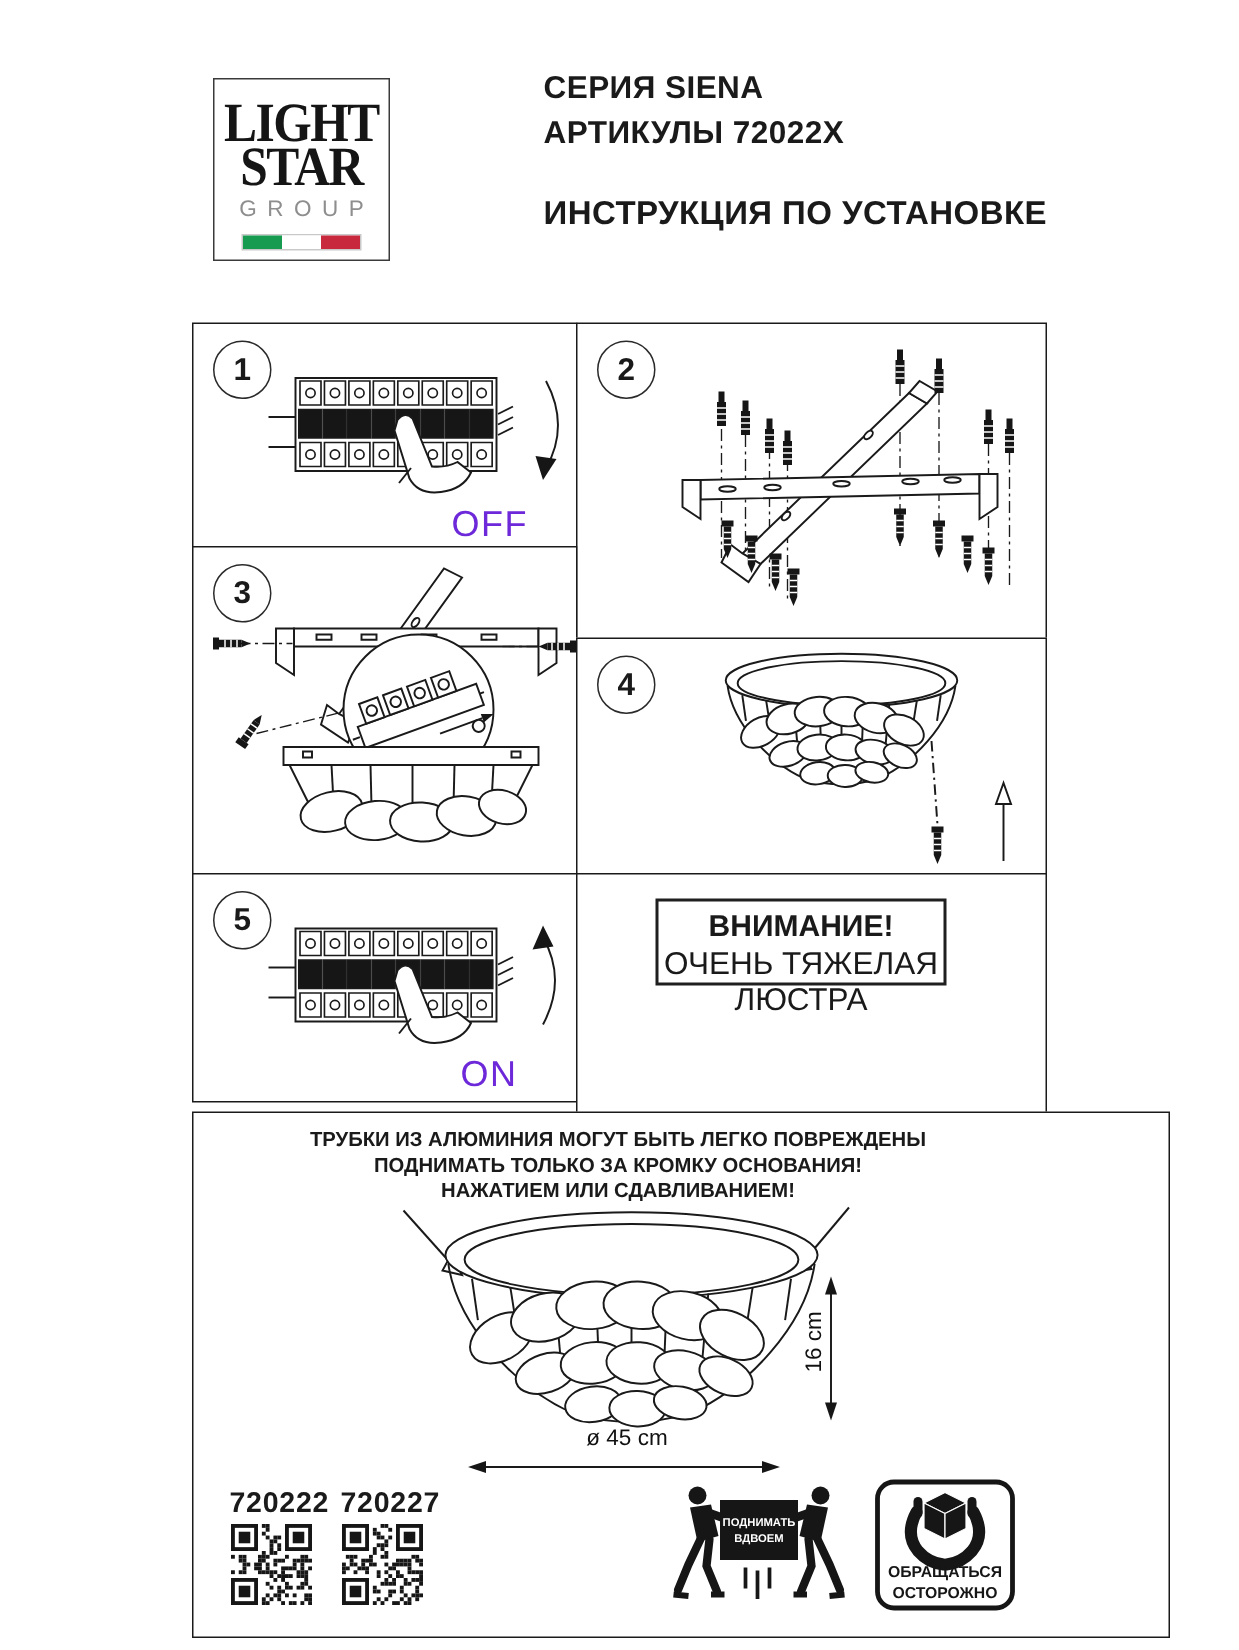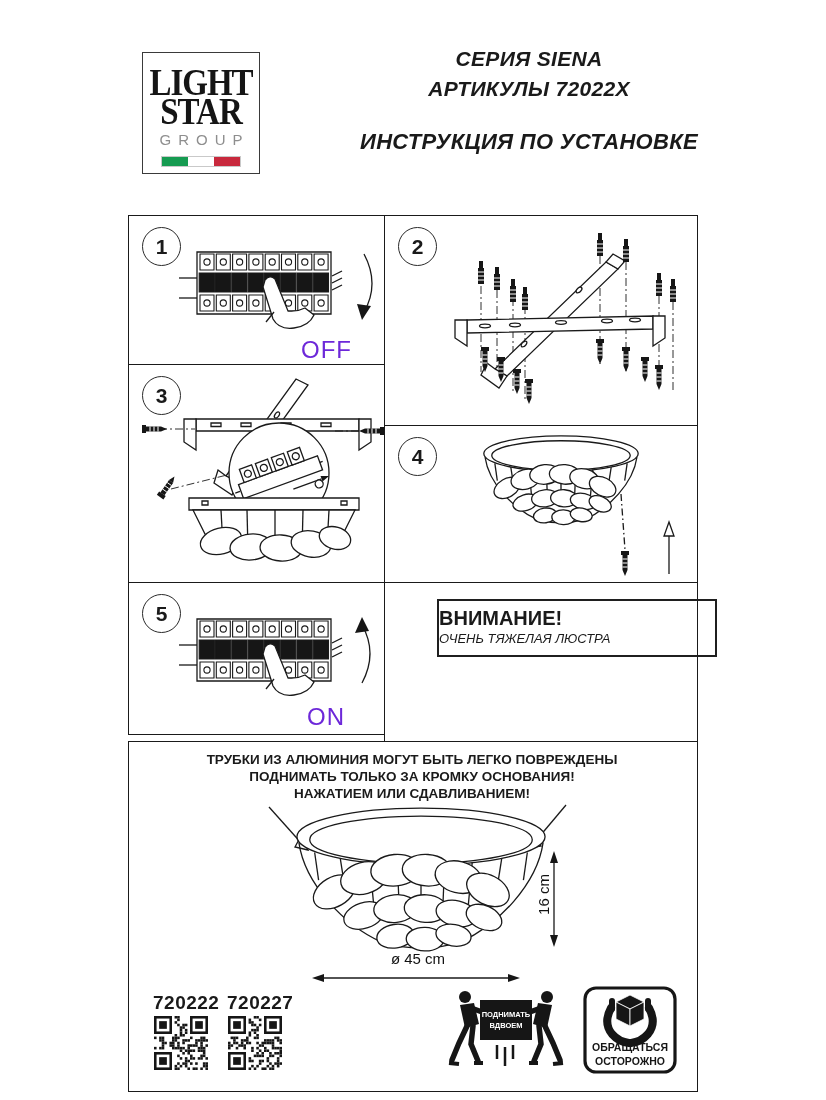--- a/index.html
+++ b/index.html
@@ -8,38 +8,38 @@
   .abs{position:absolute;}
   
   .logo-box{left:130px;top:52px;width:118px;height:122px;border:1.5px solid #3a3a3a;
             box-sizing:border-box;text-align:center;margin-left:12px;}
   .logo-word{font-family:"Liberation Serif",serif;font-weight:bold;font-size:33px;
              line-height:29px;letter-spacing:-1px;color:#151515;transform:scaleY(1.12);}
   .logo-group{font-size:15px;letter-spacing:7px;color:#8e8e8e;margin-top:4px;text-indent:7px;}
   .flag{width:78px;height:9px;margin:8px auto 0;display:flex;border:0.5px solid #c9c9c9;}
   .flag span{flex:1;height:100%;}
   
-  .hdr{right:128px;top:44px;text-align:center;font-style:italic;}
+  .hdr{right:128px;top:44px;text-align:left;}
   .hdr-line{font-weight:bold;font-size:21px;line-height:30px;letter-spacing:0.3px;}
   .hdr-title{font-weight:bold;font-size:22px;line-height:28px;letter-spacing:0.3px;margin-top:24px;}
   
   .panel{position:absolute;border:1.6px solid #1a1a1a;background:#fff;box-sizing:border-box;}
   .step-circle{position:absolute;left:13px;top:11px;width:37px;height:37px;border:1.6px solid #2a2a2a;
                border-radius:50%;display:flex;align-items:center;justify-content:center;
                font-size:21px;font-weight:bold;background:#fff;z-index:3;}
   .switch-label{position:absolute;font-size:24px;letter-spacing:1px;color:#6d28d9;margin-top:16px;}
   svg{position:absolute;overflow:visible;}
   svg *{vector-effect:non-scaling-stroke;}
   .ln{stroke:#1a1a1a;stroke-width:1.3;fill:none;}
   .fw{fill:#fff;stroke:#1a1a1a;stroke-width:1.3;}
   
-  .warn-box{left:52px;top:16px;width:280px;height:58px;border:2px solid #1f1f1f;
-            box-sizing:border-box;}
+  .warn-box{left:52px;top:16px;width:194px;height:58px;border:2px solid #1f1f1f;
+            box-sizing:border-box;text-align:center;}
   .warn-l1{font-weight:bold;font-size:20px;margin-top:6px;}
-  .warn-l2{font-size:13px;margin-top:1px;font-style:italic;}
+  .warn-l2{font-size:21px;margin-top:1px;}
   .notes{left:56px;top:80px;width:250px;font-size:15.5px;line-height:19.5px;color:#1f1f1f;}
   
   .tube-warning{left:0;top:9px;width:566px;text-align:center;font-weight:bold;
                 font-size:13.5px;line-height:17.2px;}
   .dim-label{font-size:15px;color:#111;text-align:center;}
   .article-label{font-weight:bold;font-size:19px;letter-spacing:0.5px;}
 </style>
 </head>
 <body>
 
@@ -310,21 +310,21 @@
     <div class="switch-label" style="left:178px;top:104px">ON</div>
   </div>
 
   <div class="panel" style="left:384px;top:582px;width:314px;height:161px">
     <div class="abs warn-box">
       <div class="warn-l1">ВНИМАНИЕ!</div>
       <div class="warn-l2">ОЧЕНЬ ТЯЖЕЛАЯ ЛЮСТРА</div>
     </div>
   </div>
 
-  <div class="panel" style="left:128px;top:741px;width:570px;height:351px">
+  <div class="panel" style="left:128px;top:741px;width:652px;height:351px">
     <div class="abs tube-warning">
       <div>ТРУБКИ ИЗ АЛЮМИНИЯ МОГУТ БЫТЬ ЛЕГКО ПОВРЕЖДЕНЫ</div>
       <div>ПОДНИМАТЬ ТОЛЬКО ЗА КРОМКУ ОСНОВАНИЯ!</div>
       <div>НАЖАТИЕМ ИЛИ СДАВЛИВАНИЕМ!</div>
     </div>
 
     <svg width="540" height="192" style="left:22px;top:61px" viewBox="0 0 540 192">
       <line class="ln" x1="118" y1="4" x2="152" y2="42"></line>
       <polygon class="fw" points="157,47 144,44 150,33"></polygon>
       <line class="ln" x1="415" y1="2" x2="383" y2="40"></line>

